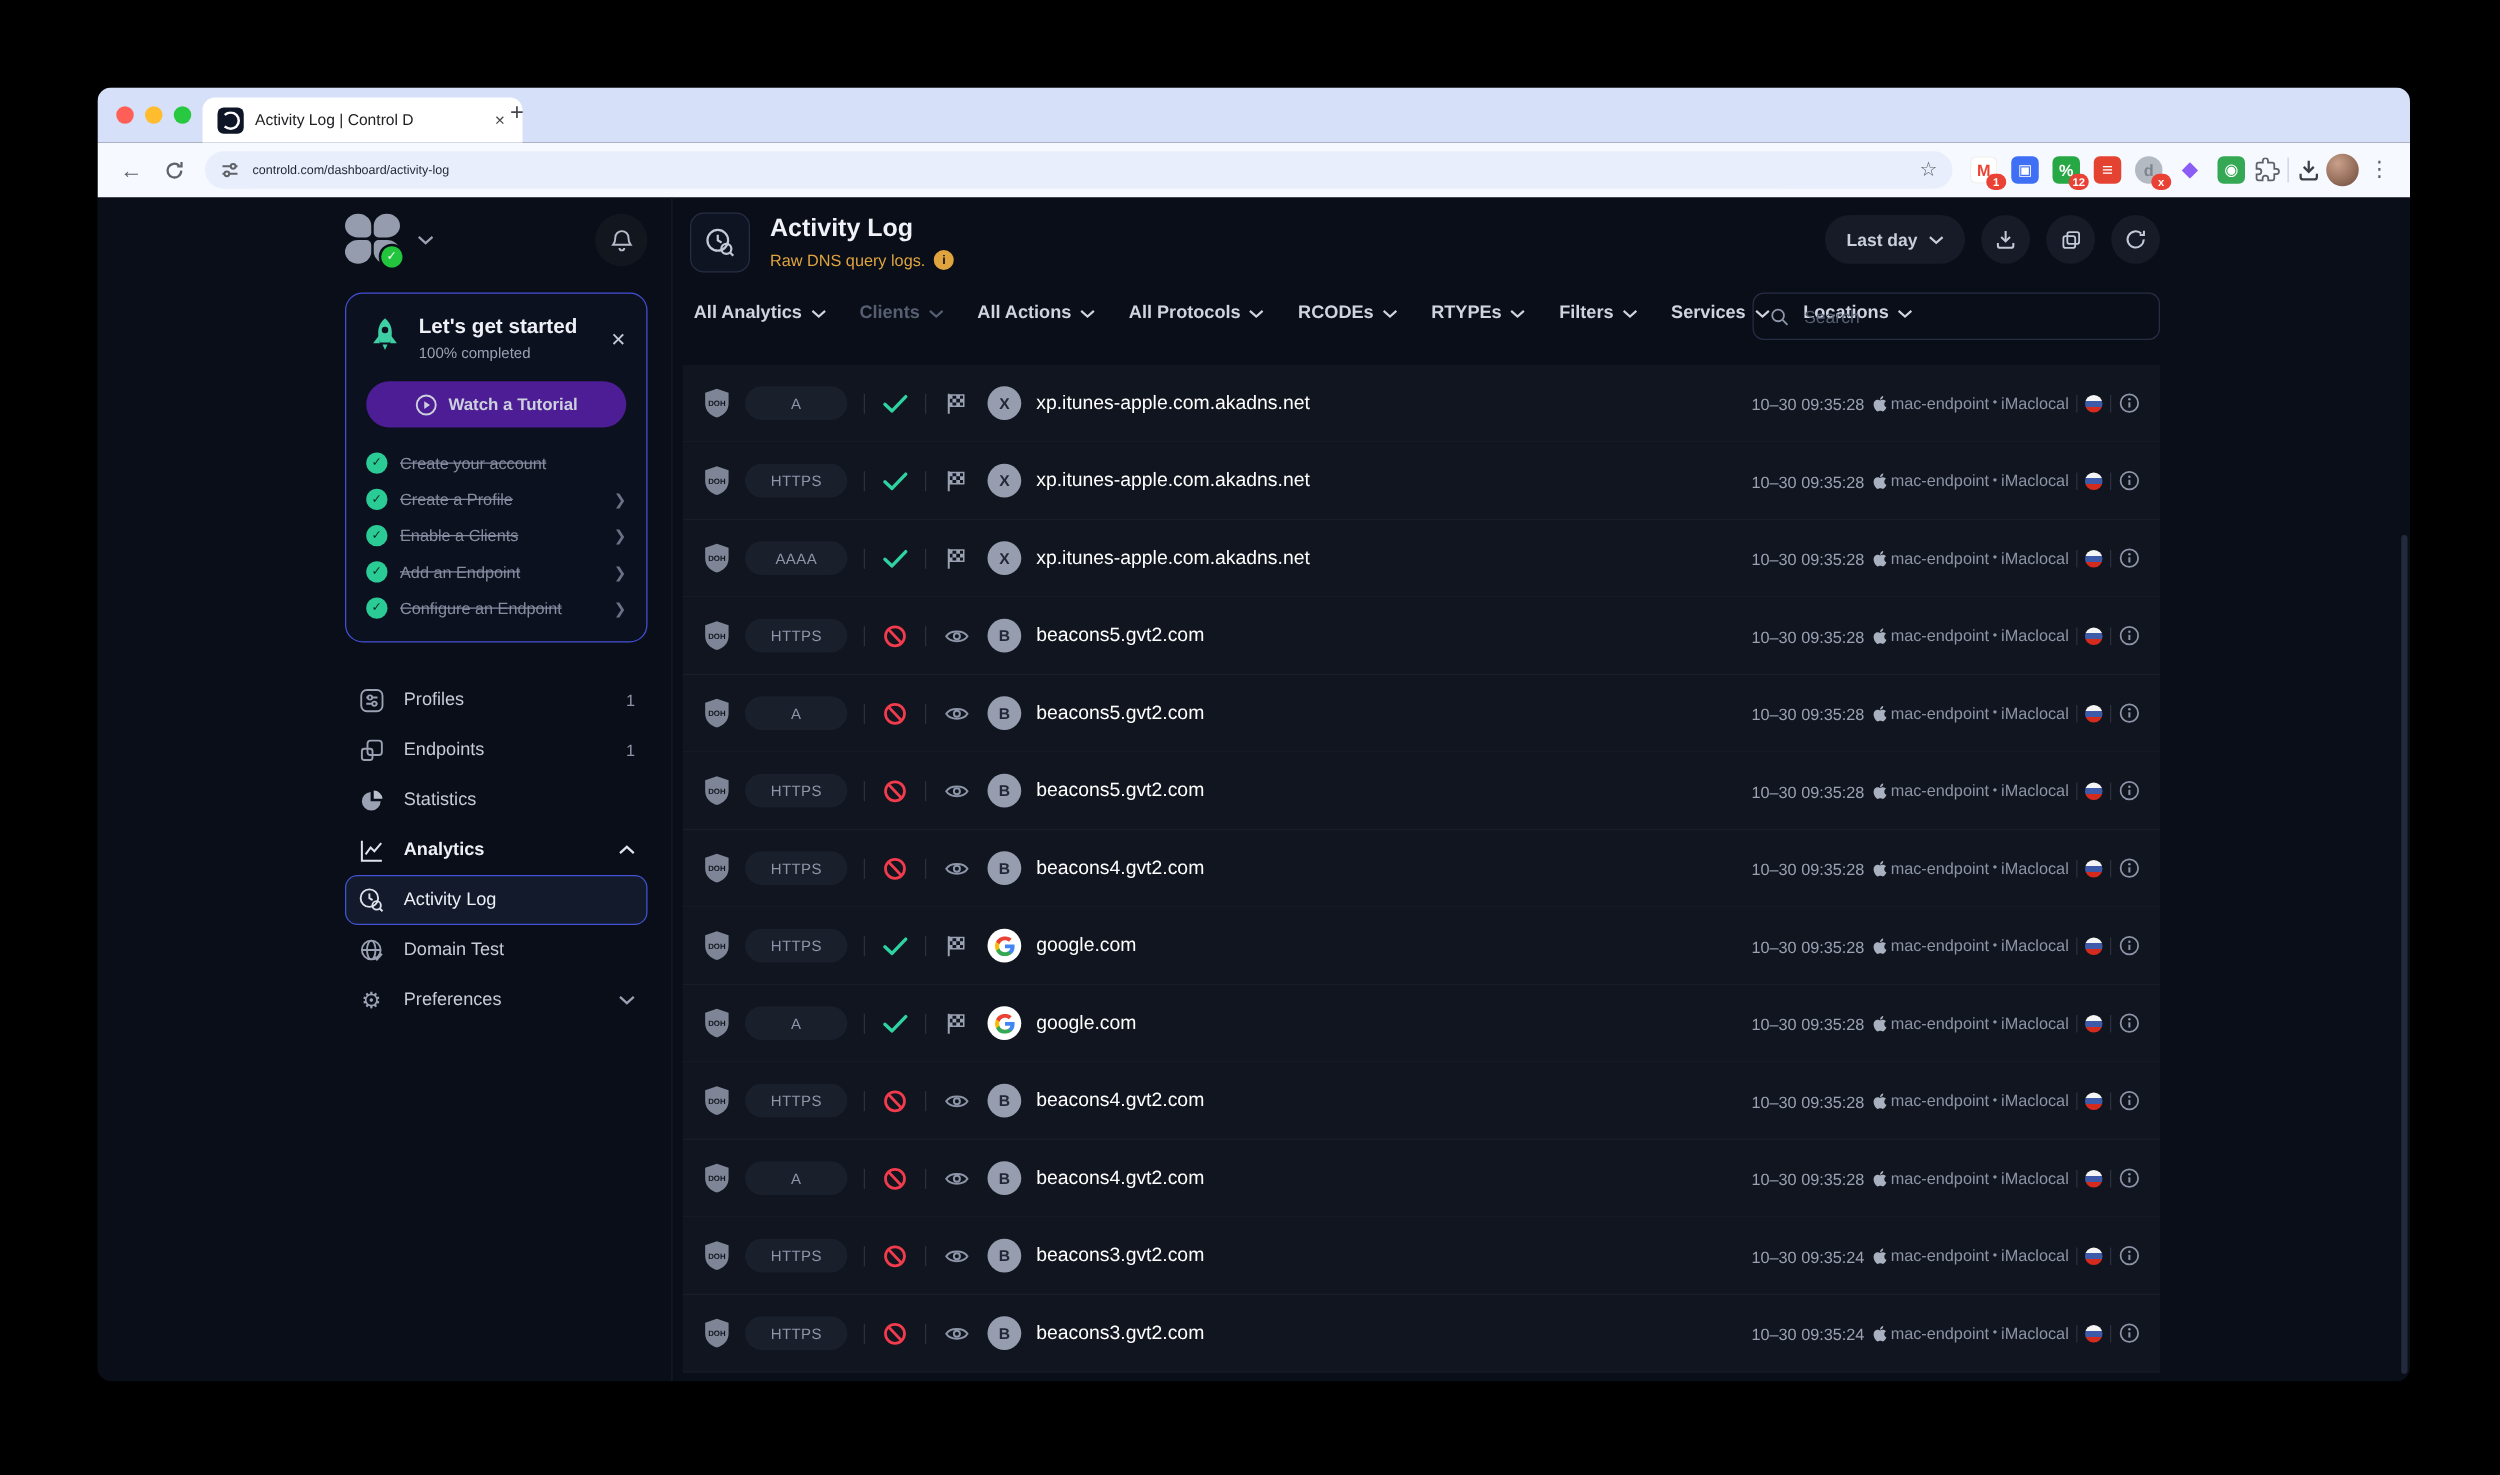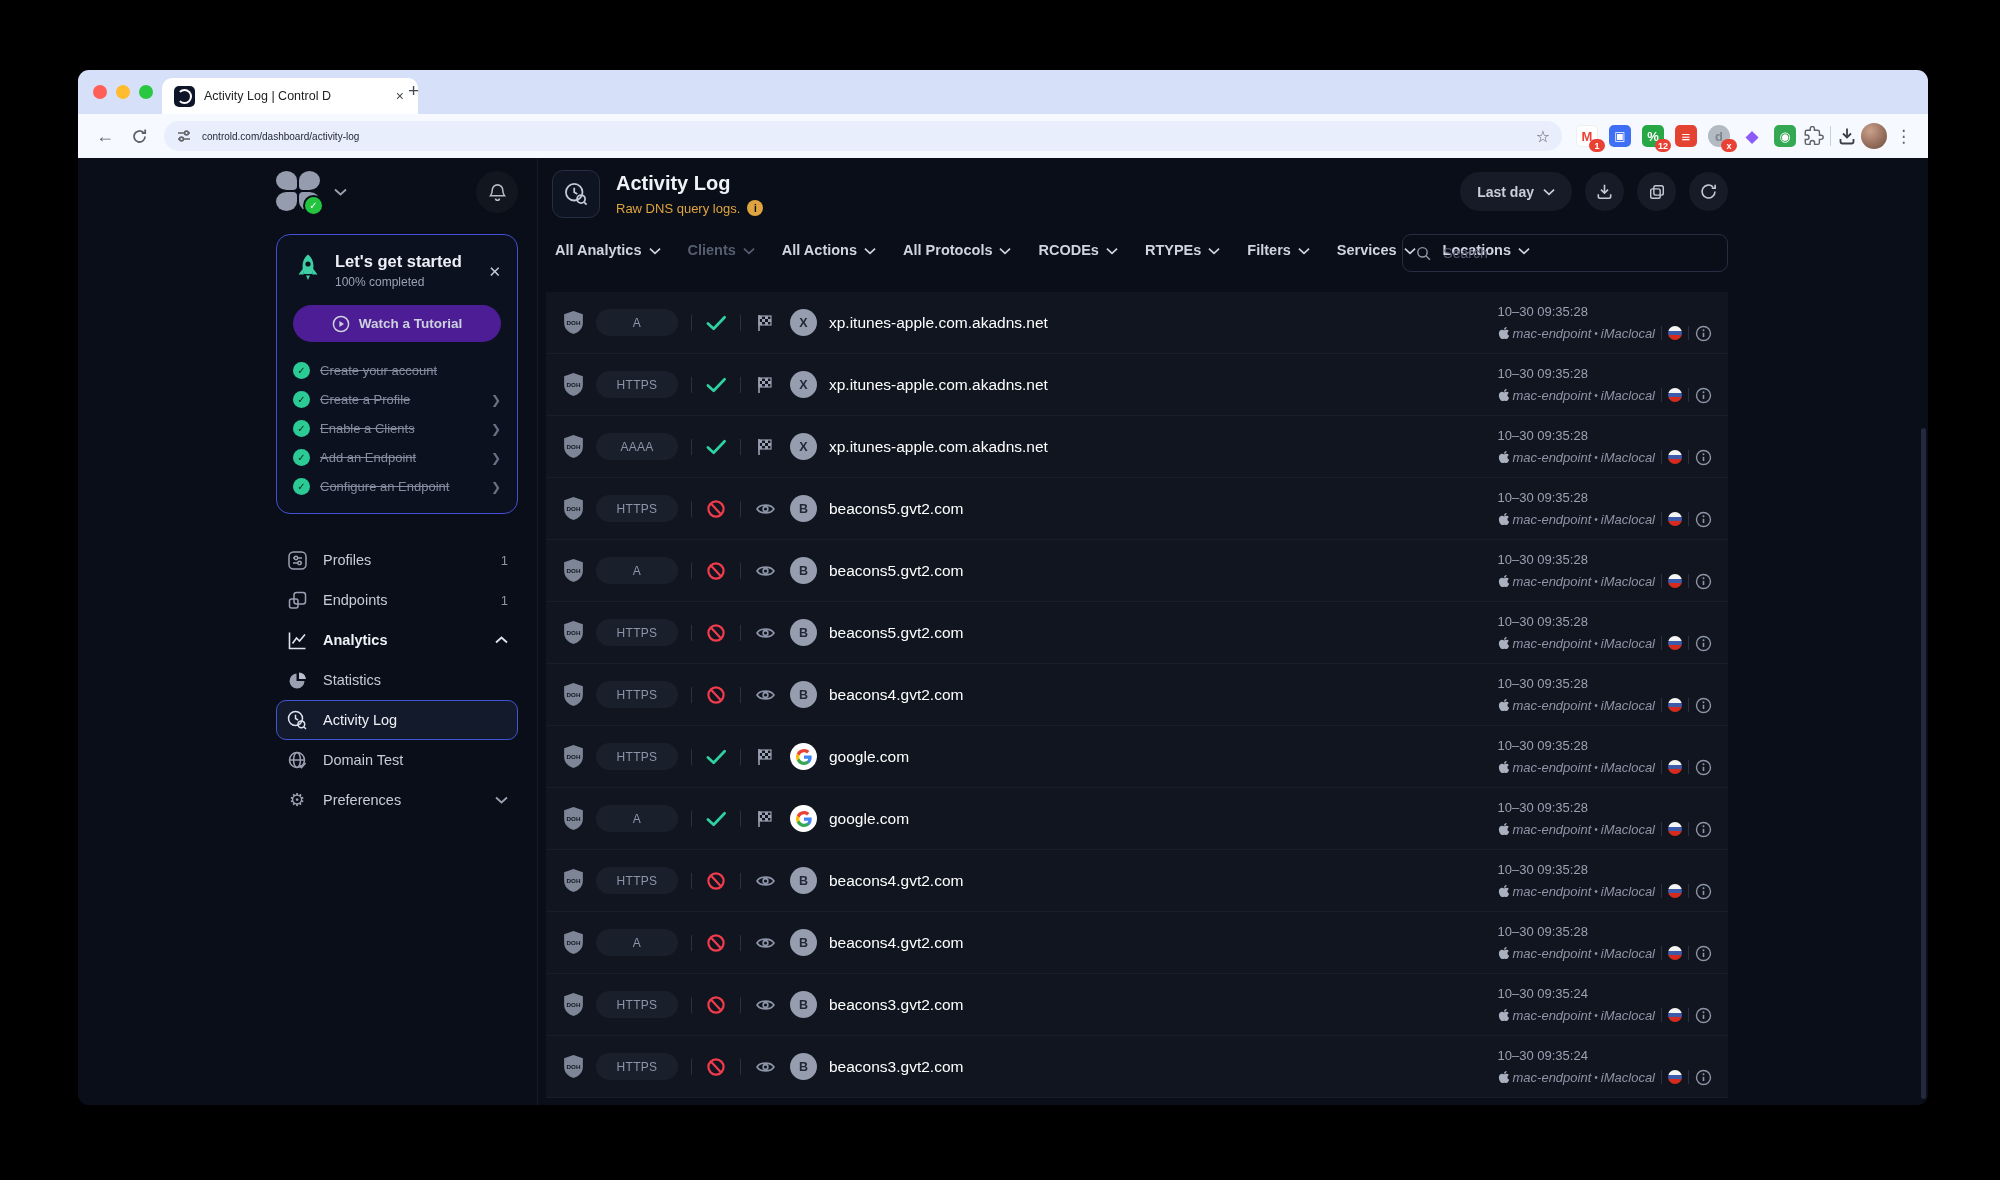--- a/index.html
+++ b/index.html
@@ -121,23 +121,23 @@
   .type-pill{min-width:58px;height:27px;border-radius:14px;background:#1a1f2c;color:#8d95a8;font-size:12px;
              display:flex;align-items:center;justify-content:center;padding:0 12px;margin-left:11px;letter-spacing:.3px;}
   .vdiv{width:1px;height:16px;background:#2a3040;margin:0 13px;}
   .act-ico,.vis-ico{width:22px;display:flex;justify-content:center;}
   .avatar{width:27px;height:27px;border-radius:50%;background:#959dae;color:#232836;font-size:12.5px;font-weight:bold;
           display:flex;align-items:center;justify-content:center;margin:0 12px 0 14px;flex:none;}
   .avatar .g-logo{display:none}
   .log-row.av-google .avatar{background:#fff;}
   .log-row.av-google .avatar .g-logo{display:block}
   .domain{font-size:15.5px;color:#ffffff;}
-  .lr-right{margin-left:auto;display:flex;flex-direction:column;align-items:flex-start;gap:6px;}
+  .lr-right{margin-left:auto;display:flex;flex-direction:row;align-items:flex-end;gap:6px;}
   .ts{font-size:13px;color:#9aa1b2;}
-  .meta{display:flex;align-items:center;gap:3px;font-size:13px;color:#8d94a6;font-style:italic;}
+  .meta{display:flex;align-items:center;gap:3px;font-size:13px;color:#8d94a6;}
   .meta .mdot{color:#8d94a6;font-size:10px}
   .mdiv{width:1px;height:14px;background:#2a3040;margin:0 3px;}
   .ru-flag{width:14px;height:14px;border-radius:50%;
            background:linear-gradient(to bottom,#f5f5f5 33%,#3d5ba9 33%,#3d5ba9 66%,#d52b1e 66%);}
   .scroll-thumb{position:absolute;right:2px;top:270px;bottom:6px;width:5px;border-radius:3px;background:#232a3c;}
 </style>
 </head>
 <body>
 
 <div class="window">
@@ -329,44 +329,44 @@
                 <svg width="21" height="21" viewBox="0 0 21 21">
                   <g fill="none" stroke="#9aa1b2" stroke-width="1.5">
                     <rect x="7" y="2.5" width="11.5" height="11.5" rx="2.5"></rect>
                     <rect x="2.5" y="9" width="8.5" height="9" rx="2"></rect>
                   </g>
                 </svg>
               </span>
             <span class="nav-label">Endpoints</span>
             <span class="nav-right">1</span>
           </div>
+          <div class="nav-item">
+            <span class="nico">
+                <svg width="21" height="21" viewBox="0 0 21 21">
+                  <path d="M9.5 3.5A7.5 7.5 0 1 0 17.5 11H9.5Z" fill="#9aa1b2"></path>
+                  <path d="M12 2.5A7 7 0 0 1 19 9H12Z" fill="#b9bfcc"></path>
+                </svg>
+              </span>
+            <span class="nav-label">Statistics</span>
+          </div>
           <div class="nav-item bold">
             <span class="nico">
                 <svg width="21" height="21" viewBox="0 0 21 21">
                   <g fill="none" stroke="#dfe3ec" stroke-width="1.6">
                     <path d="M2.5 2.5v16h16"></path>
                     <polyline points="5.5,13.5 9.5,8 12.5,11 18,4.5"></polyline>
                   </g>
                 </svg>
               </span>
             <span class="nav-label">Analytics</span>
             <span class="nav-right">
                 <svg width="13" height="8" viewBox="0 0 13 8">
                   <polyline points="1,6.5 6.5,1.5 12,6.5" fill="none" stroke="#dfe3ec" stroke-width="1.8"></polyline>
                 </svg>
               </span>
-          </div>
-          <div class="nav-item">
-            <span class="nico">
-                <svg width="21" height="21" viewBox="0 0 21 21">
-                  <path d="M9.5 3.5A7.5 7.5 0 1 0 17.5 11H9.5Z" fill="#9aa1b2"></path>
-                  <path d="M12 2.5A7 7 0 0 1 19 9H12Z" fill="#b9bfcc"></path>
-                </svg>
-              </span>
-            <span class="nav-label">Statistics</span>
           </div>
           <div class="nav-item selected">
             <span class="nico">
                 <svg width="22" height="22" viewBox="0 0 22 22">
                   <g fill="none" stroke="#dfe3ec" stroke-width="1.5">
                     <circle cx="9.5" cy="9.5" r="7"></circle>
                     <path d="M9.5 5.7v3.8l2.6 1.6"></path>
                     <circle cx="15.3" cy="15.3" r="3.4"></circle>
                     <line x1="17.8" y1="17.8" x2="20" y2="20"></line>
                   </g>

